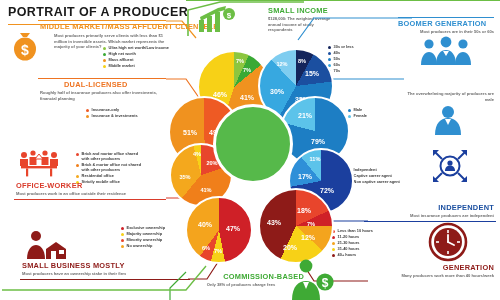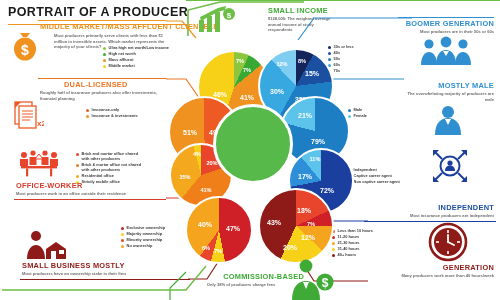--- a/index.html
+++ b/index.html
@@ -95,34 +95,20 @@
     <div class="pie-lbl" style="left:21px;top:42px;">46%</div>
   </div>
 
   <div class="abs rule" style="left:38px;top:78px;width:128px;border-color:#ee7422;"></div>
   <svg class="abs" style="left:160px;top:72px;width:46px;height:34px;">
     <path d="M6,7 L26,7 L42,30" fill="none" stroke="#ee7422" stroke-width="1.2"></path>
   </svg>
   <div class="abs sec-h or2" style="left:40px;top:80px;margin-left:24px;">DUAL-LICENSED</div>
   <div class="abs sec-sub" style="left:40px;top:90px;width:118px;color:#6b6b6b;">Roughly half of insurance producers also offer investments, financial planning</div>
 
-  <div class="abs" style="left:12px;top:98px;width:32px;height:32px;">
-    <svg viewBox="0 0 32 32" width="32" height="32">
-      <rect x="3" y="4" width="17" height="22" fill="#fff" stroke="#ee5a24" stroke-width="1.3"></rect>
-      <path d="M3 4 l6 0 l-6 6 z" fill="#ee5a24"></path>
-      <rect x="7" y="8" width="17" height="22" fill="#fff" stroke="#ee5a24" stroke-width="1.3"></rect>
-      <g stroke="#ee5a24" stroke-width="1">
-        <line x1="10" y1="13" x2="21" y2="13"></line>
-          <line x1="10" y1="16" x2="21" y2="16"></line>
-        <line x1="10" y1="19" x2="21" y2="19"></line>
-          <line x1="10" y1="22" x2="18" y2="22"></line>
-      </g>
-      <text x="25" y="28" font-size="8" font-weight="bold" fill="#ee5a24" font-family="Liberation Sans, sans-serif">x2</text>
-    </svg>
-  </div>
 
   <div class="legend" style="left:86px;top:108px;">
     <div class="lg-row">
         <span class="dot" style="background:#ee5a24"></span>
         <span class="lg-t">Insurance-only</span>
       </div>
     <div class="lg-row">
         <span class="dot" style="background:#f0921f"></span>
         <span class="lg-t">Insurance &amp; investments</span>
       </div>
@@ -281,41 +267,40 @@
   <div class="pie" style="left:258px;top:48px;width:72px;height:72px;border:2.5px solid #fff;
        background:conic-gradient(from 0deg,#14255c 0 28.8deg,#1b4fa0 28.8deg 82.8deg,#1d7ec4 82.8deg 208.8deg,#37a8e0 208.8deg 316.8deg,#7fcdf0 316.8deg 360deg);z-index:4;">
     <div class="pie-lbl sm" style="left:42px;top:11px;">8%</div>
     <div class="pie-lbl" style="left:52px;top:23px;">15%</div>
     <div class="pie-lbl" style="left:42px;top:49px;">35%</div>
     <div class="pie-lbl" style="left:17px;top:41px;">30%</div>
     <div class="pie-lbl sm" style="left:22px;top:14px;">12%</div>
   </div>
 
   <div class="abs rule" style="left:398px;top:17px;width:96px;border-color:#2f8fd0;"></div>
-  <div class="abs sec-h bl" style="left:398px;top:19px;width:96px;text-align:right;">BOOMER GENERATION</div>
+  <div class="abs sec-h bl" style="left:398px;top:19px;width:96px;text-align:left;">BOOMER GENERATION</div>
   <div class="abs sec-sub" style="left:388px;top:29px;width:106px;text-align:right;color:#6b6b6b;">Most producers are in their 50s or 60s</div>
 
   <div class="abs" style="left:418px;top:36px;width:56px;height:30px;">
     <svg viewBox="0 0 56 30" width="56" height="30">
       <g fill="#2f8fd0">
         <circle cx="11" cy="8" r="4.6"></circle>
           <path d="M3 29 c0 -9 4 -13 8 -13 c4 0 8 4 8 13 z"></path>
         <circle cx="45" cy="8" r="4.6"></circle>
           <path d="M37 29 c0 -9 4 -13 8 -13 c4 0 8 4 8 13 z"></path>
         <circle cx="28" cy="6" r="5.4"></circle>
           <path d="M18 29 c0 -11 5 -15 10 -15 c5 0 10 4 10 15 z"></path>
       </g>
       <path d="M25 15 l3 5 l3 -5 z" fill="#fff"></path>
     </svg>
   </div>
 
   <svg class="abs" style="left:290px;top:72px;width:116px;height:36px;">
     <path d="M4,32 L22,7 L114,7" fill="none" stroke="#2f8fd0" stroke-width="1.2"></path>
   </svg>
-  <div class="abs sec-h bl" style="left:398px;top:81px;width:96px;text-align:right;">MOSTLY MALE</div>
   <div class="abs sec-sub" style="left:398px;top:91px;width:96px;text-align:right;color:#6b6b6b;">The overwhelming majority of producers are male</div>
 
   <div class="abs" style="left:432px;top:104px;width:32px;height:32px;">
     <svg viewBox="0 0 32 32" width="32" height="32">
       <g fill="#2f8fd0">
         <circle cx="16" cy="8" r="6"></circle>
         <path d="M3 31 c0 -12 6 -17 13 -17 c7 0 13 5 13 17 z"></path>
       </g>
       <path d="M13 15 l3 6 l3 -6 z" fill="#fff"></path>
     </svg>

